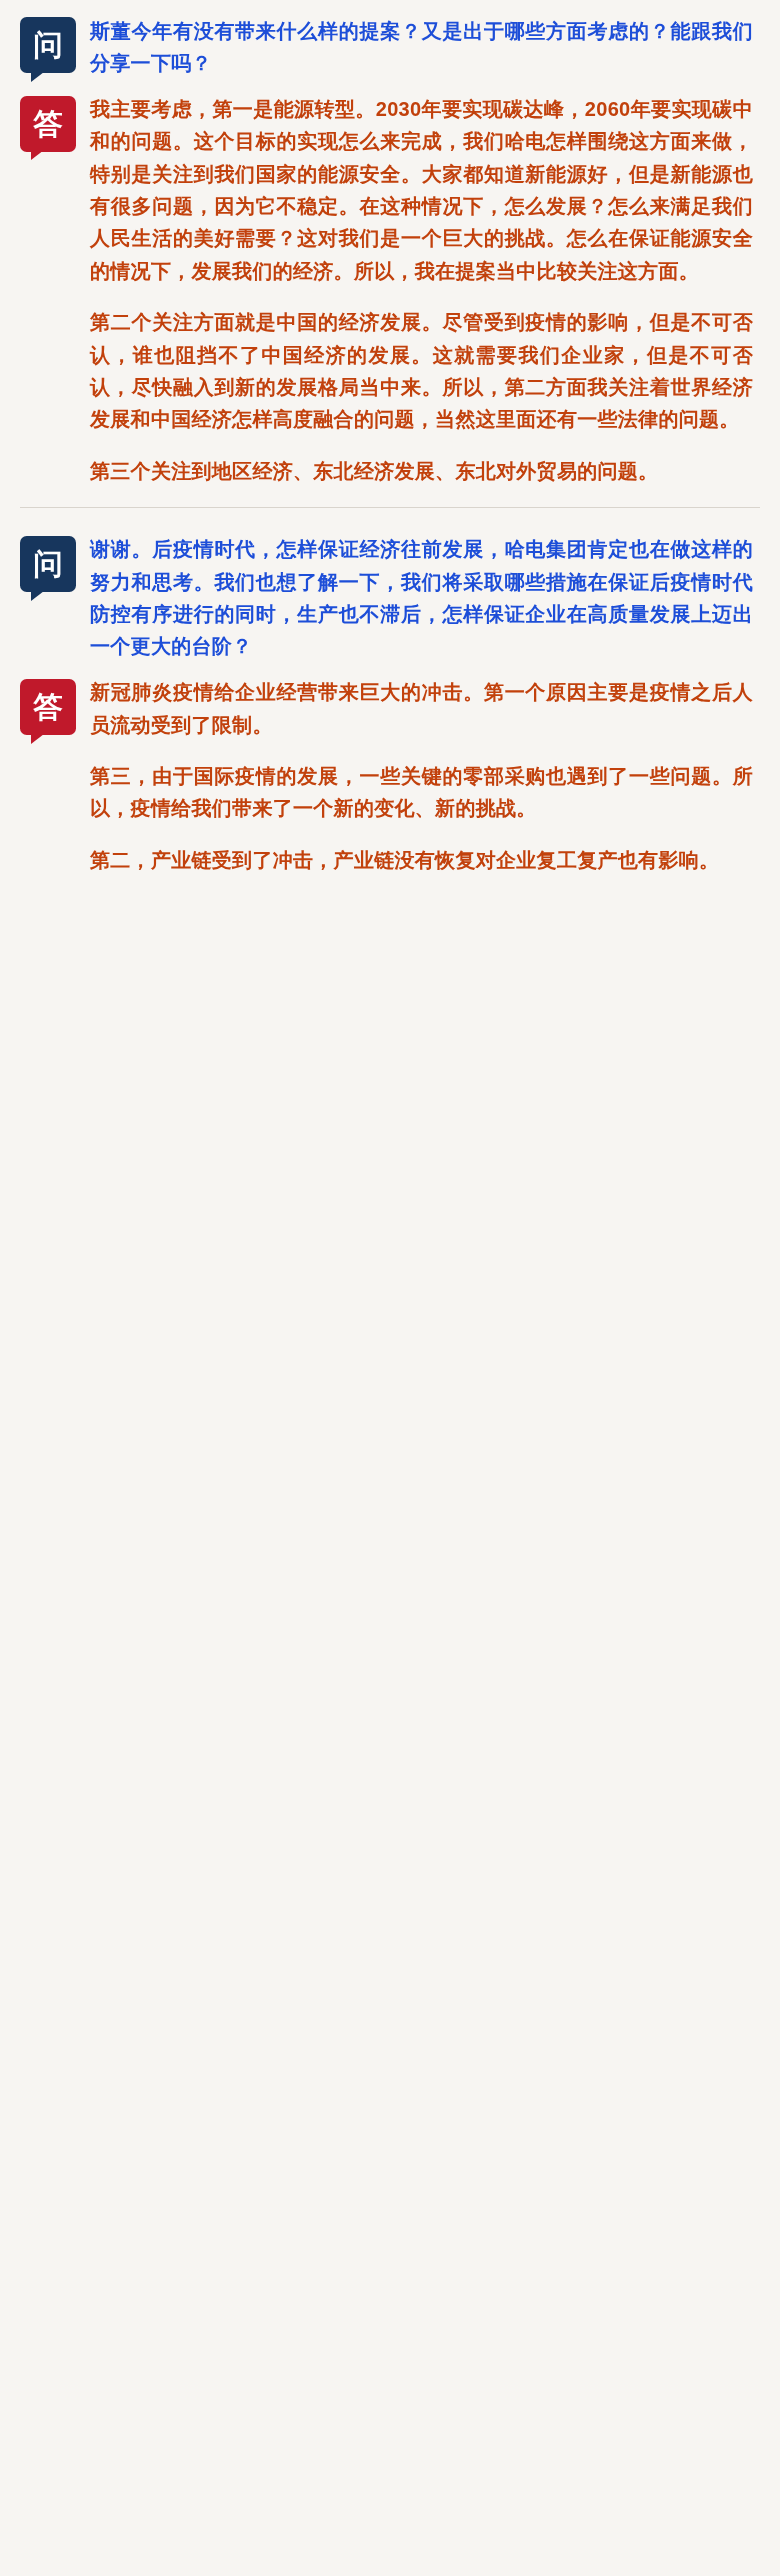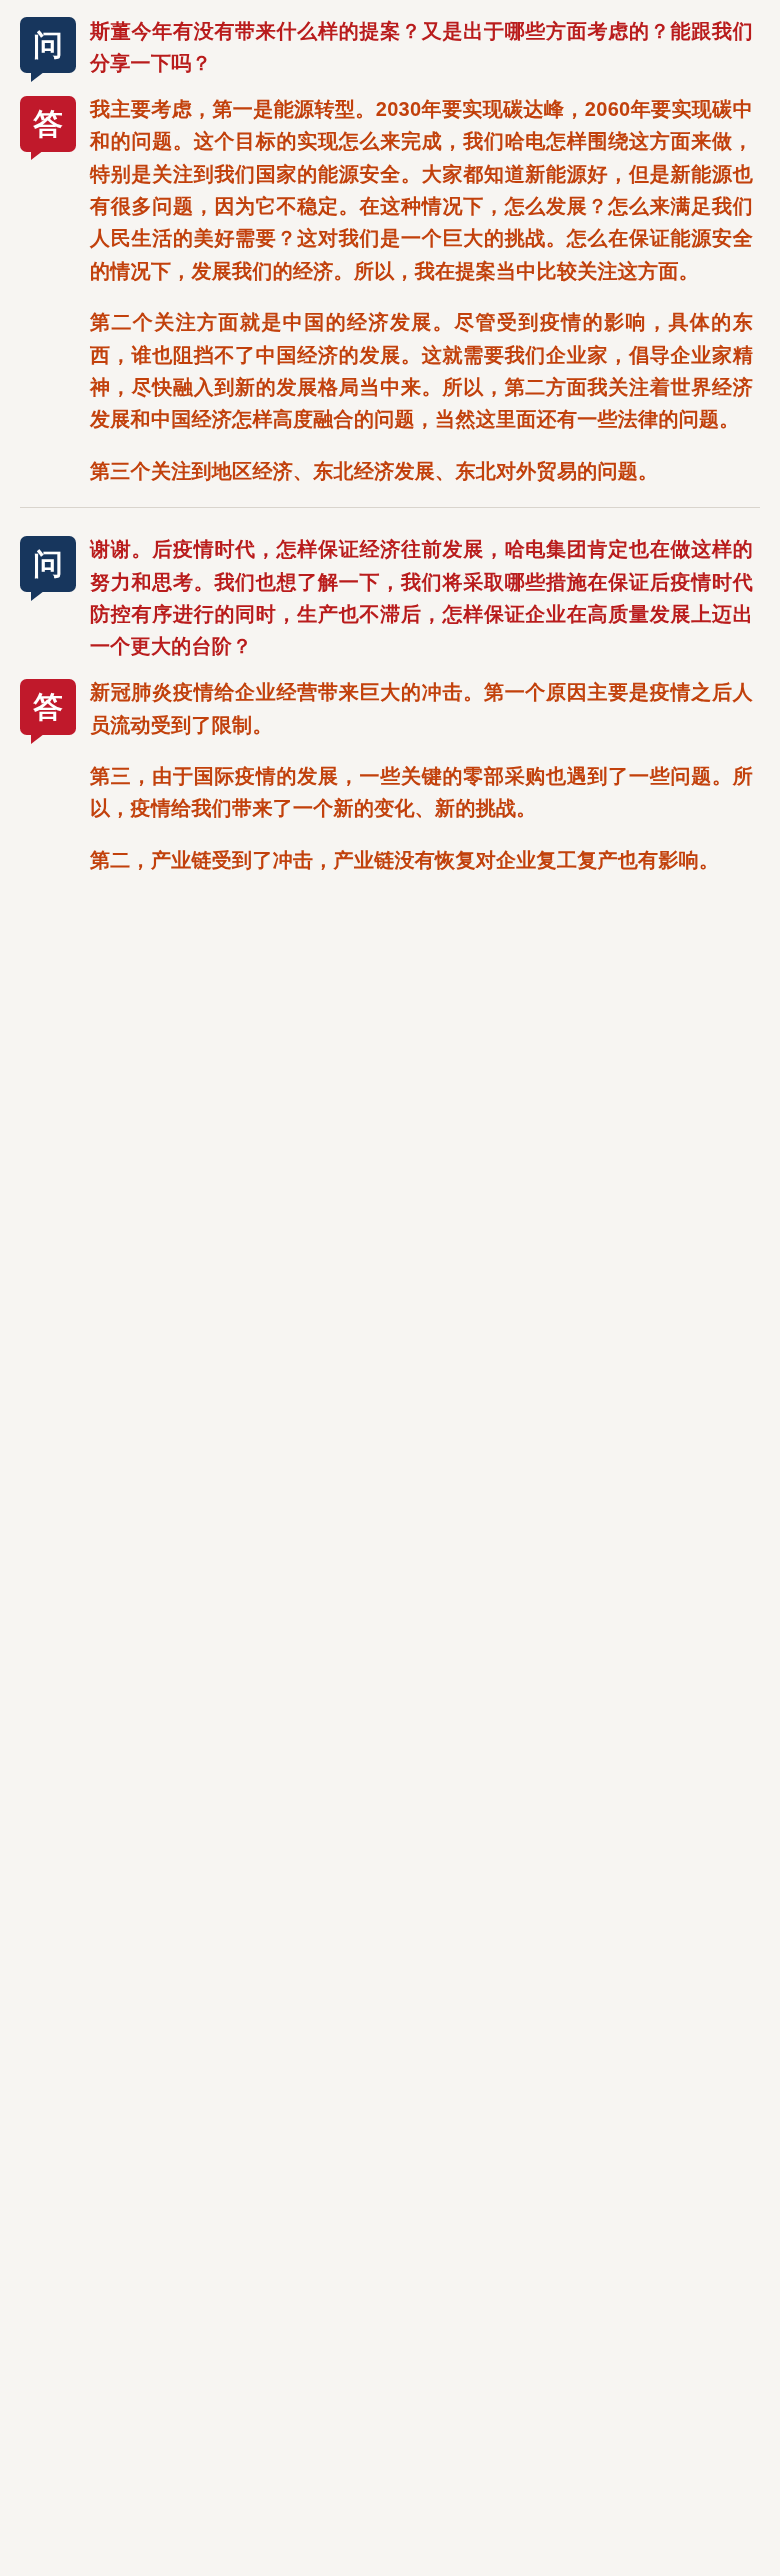--- a/index.html
+++ b/index.html
@@ -77,21 +77,21 @@
     font-size: 20px;
     line-height: 1.62;
     letter-spacing: 0.3px;
     text-align: justify;
     text-justify: inter-ideograph;
     font-weight: bold;
   }
   p.para:last-child { margin-bottom: 0; }
 
   .q-text p.para {
-    color: #b91c1c;
+    color: #1d4ed8;
     margin-bottom: 0;
   }
   .a-text p.para {
     color: #c2410c;
   }
 
   
   .divider {
     height: 0.7px;
     background: #d9d4cd;
@@ -112,21 +112,21 @@
       <p class="para">斯董今年有没有带来什么样的提案？又是出于哪些方面考虑的？能跟我们分享一下吗？</p>
     </div>
   </div>
 
   <div class="qa-block answer">
     <div class="badge-col">
       <div class="badge a">答</div>
     </div>
     <div class="text-col a-text">
       <p class="para">我主要考虑，第一是能源转型。2030年要实现碳达峰，2060年要实现碳中和的问题。这个目标的实现怎么来完成，我们哈电怎样围绕这方面来做，特别是关注到我们国家的能源安全。大家都知道新能源好，但是新能源也有很多问题，因为它不稳定。在这种情况下，怎么发展？怎么来满足我们人民生活的美好需要？这对我们是一个巨大的挑战。怎么在保证能源安全的情况下，发展我们的经济。所以，我在提案当中比较关注这方面。</p>
-      <p class="para">第二个关注方面就是中国的经济发展。尽管受到疫情的影响，具体的东西，谁也阻挡不了中国经济的发展。这就需要我们企业家，倡导企业家精神，尽快融入到新的发展格局当中来。所以，第二方面我关注着世界经济发展和中国经济怎样高度融合的问题，当然这里面还有一些法律的问题。</p>
+      <p class="para">第二个关注方面就是中国的经济发展。尽管受到疫情的影响，但是不可否认，谁也阻挡不了中国经济的发展。这就需要我们企业家，但是不可否认，尽快融入到新的发展格局当中来。所以，第二方面我关注着世界经济发展和中国经济怎样高度融合的问题，当然这里面还有一些法律的问题。</p>
       <p class="para">第三个关注到地区经济、东北经济发展、东北对外贸易的问题。</p>
     </div>
   </div>
 
   <div class="divider"></div>
   <div class="spacer-sm"></div>
 
   <div class="qa-block question">
     <div class="badge-col">
       <div class="badge q">问</div>

